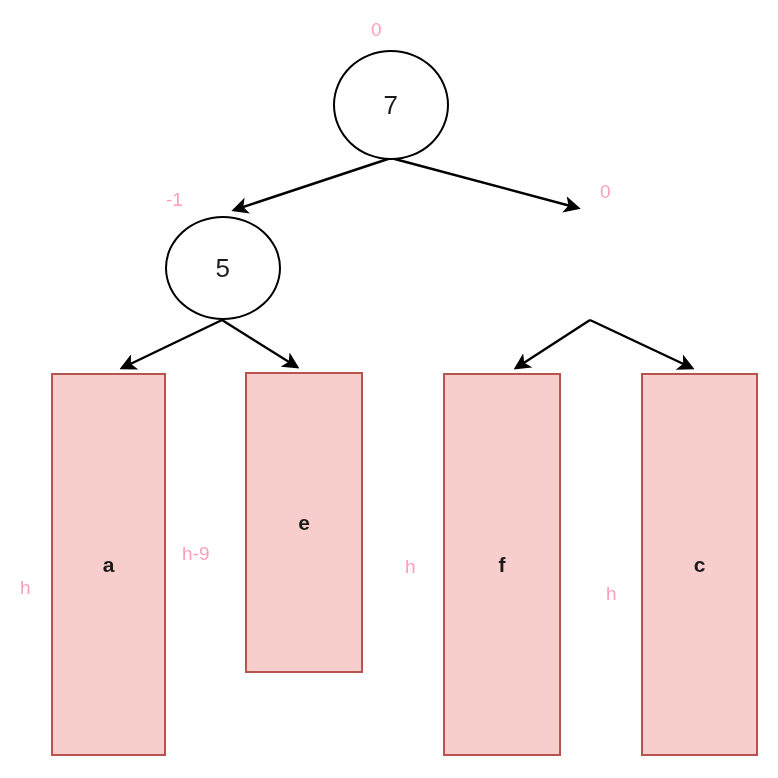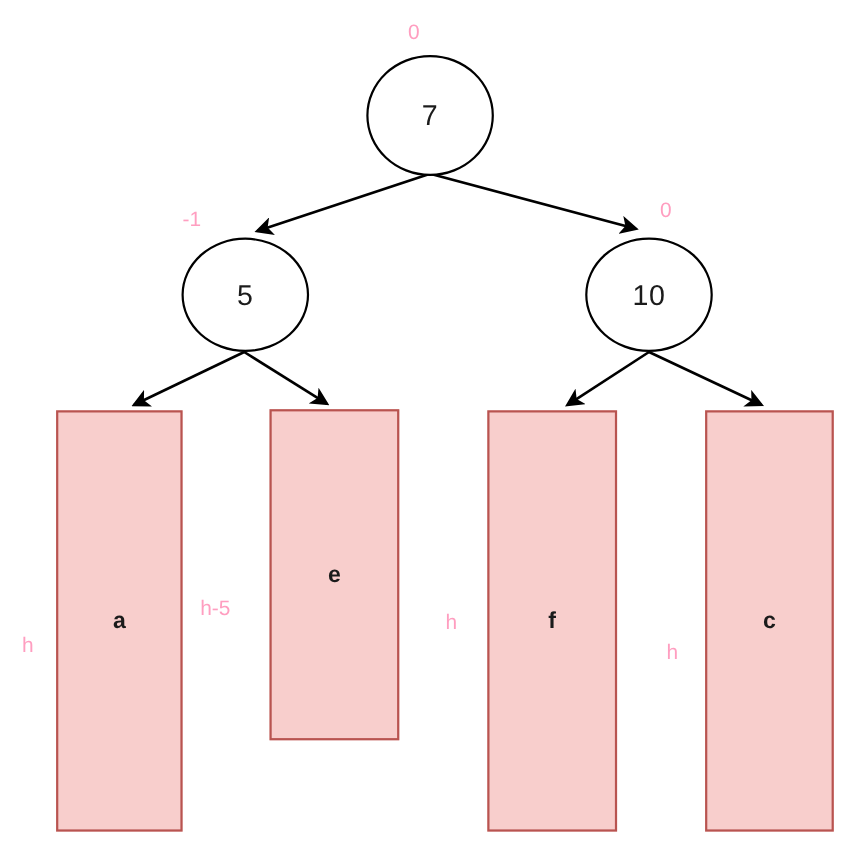--- a/index.html
+++ b/index.html
@@ -113,38 +113,35 @@
 
     <path d="M 590 320 L 692 368" stroke="#000000" stroke-width="2.4" fill="none" marker-end="url(#arrow)"></path>
   </svg>
 
   <div class="node" id="node-root">
     <span class="node-label">7</span>
   </div>
   <div class="node" id="node-left">
     <span class="node-label">5</span>
   </div>
-  <div class="node" id="node-right">
-    <span class="node-label">10</span>
-  </div>
 
   <div class="subtree" id="rect-a">
     <span class="subtree-label">a</span>
   </div>
   <div class="subtree" id="rect-e">
     <span class="subtree-label">e</span>
   </div>
   <div class="subtree" id="rect-f">
     <span class="subtree-label">f</span>
   </div>
   <div class="subtree" id="rect-c">
     <span class="subtree-label">c</span>
   </div>
 
   <div class="annotation" id="ann-root">0</div>
   <div class="annotation" id="ann-left">-1</div>
   <div class="annotation" id="ann-right">0</div>
   <div class="annotation" id="ann-h-a">h</div>
-  <div class="annotation" id="ann-h1-e">h-5</div>
+  <div class="annotation" id="ann-h1-e">h-9</div>
   <div class="annotation" id="ann-h-e">h</div>
   <div class="annotation" id="ann-h-c">h</div>
 
 </div>
 
 </body></html>

